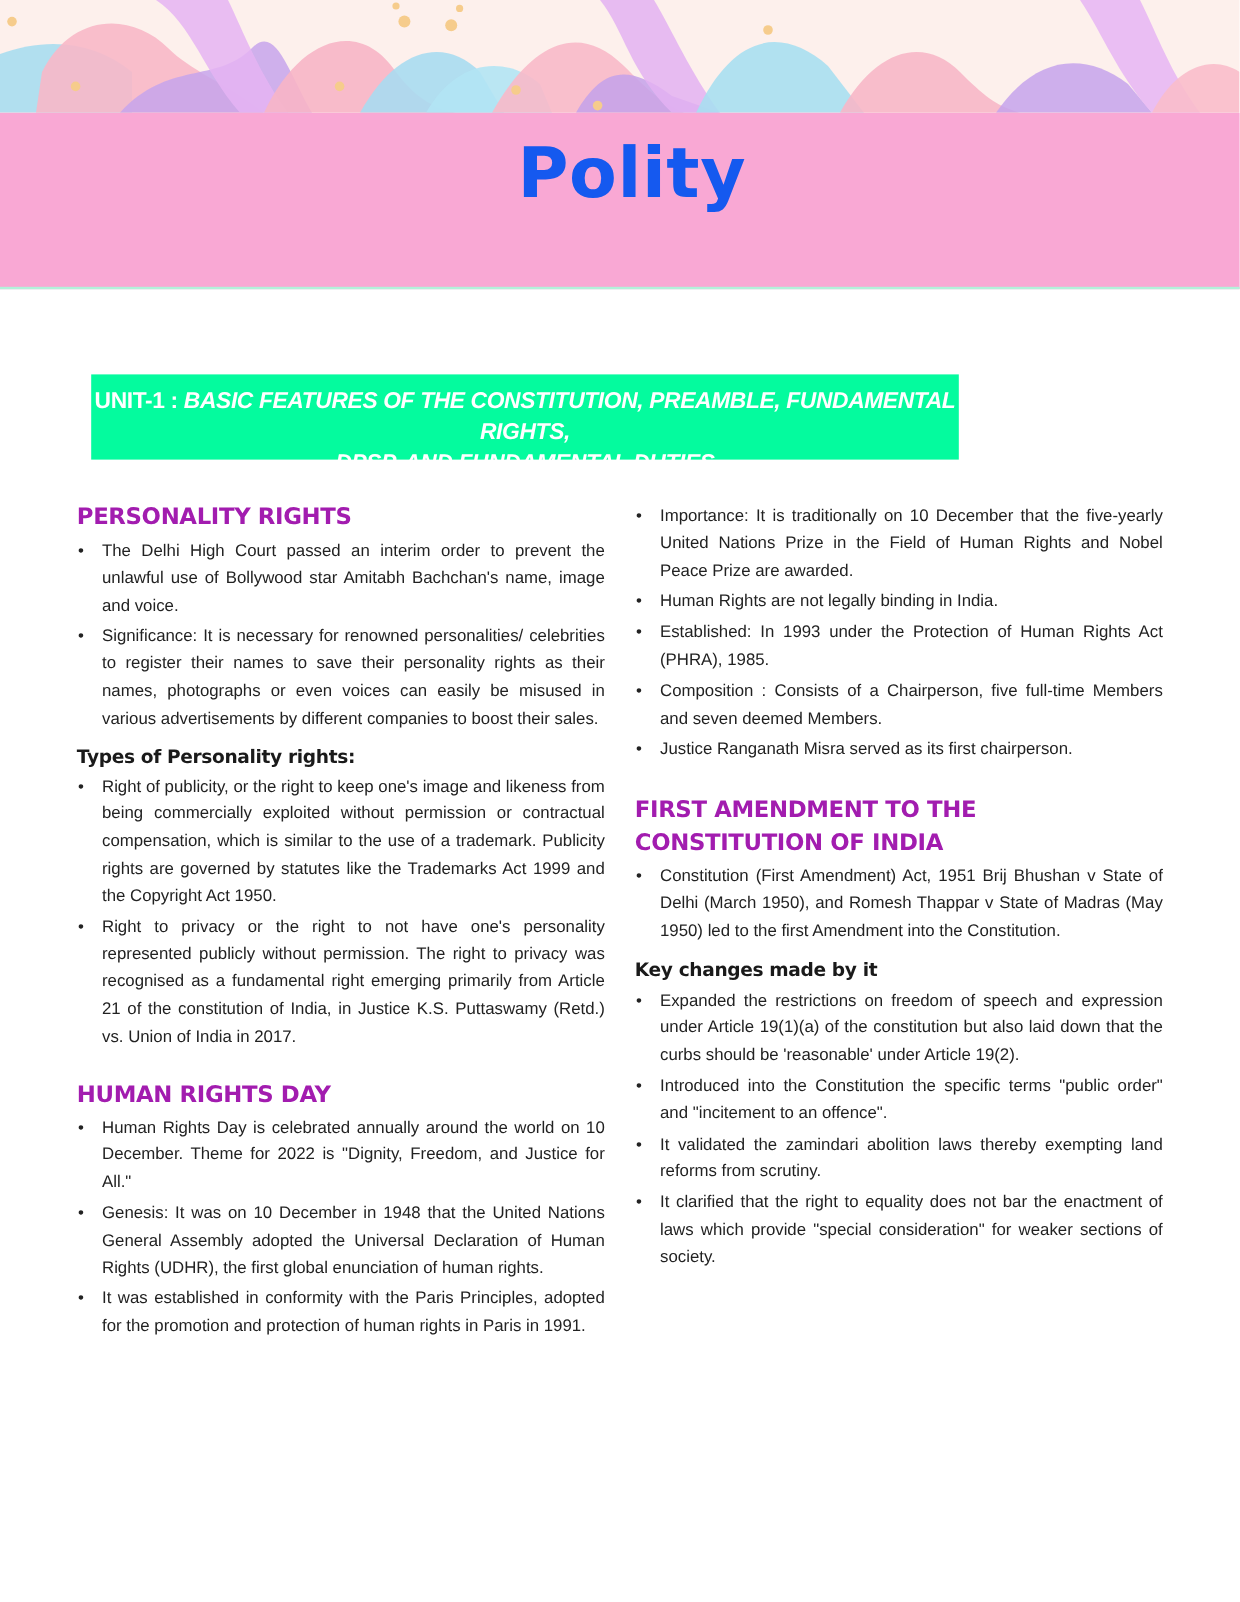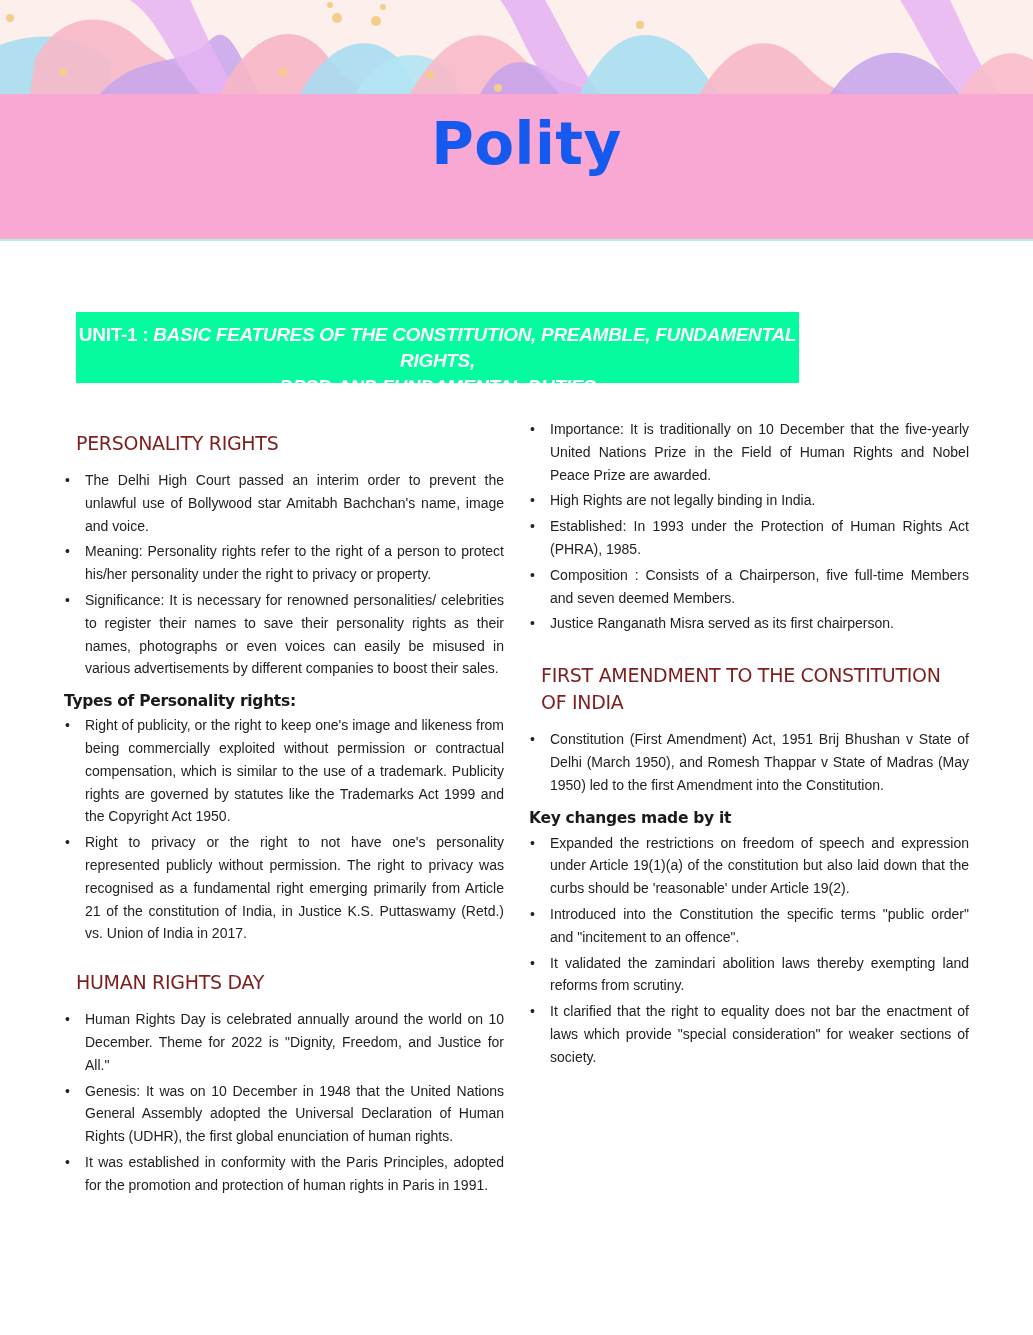--- a/index.html
+++ b/index.html
@@ -31,22 +31,22 @@
     color: #ffffff; text-align: center;
     font-family: "Liberation Sans", sans-serif; font-weight: bold;
     font-size: 19px; line-height: 26px; letter-spacing: -0.3px;
     box-sizing: border-box; padding-top: 10px; margin-left: 12px;
   }
   .unit-banner .italic { font-style: italic; }
   .col { position: absolute; width: 440px; }
   .col.left { left: 64px; top: 418px; }
   .col.right { left: 529px; top: 418px; }
   h2.section {
-    margin: 12px; font-family: "DejaVu Sans", sans-serif; font-weight: normal;
-    color: #7f1d1d; font-size: 19px; line-height: 27px; letter-spacing: -0.3px;
+    margin: 0; font-family: "DejaVu Sans", sans-serif; font-weight: bold;
+    color: #a21caf; font-size: 19px; line-height: 27px; letter-spacing: -0.3px;
   }
   h3.sub {
     margin: 0; font-family: "DejaVu Sans", sans-serif; font-weight: bold;
     color: #1a1a1a; font-size: 15.5px; line-height: 22px; letter-spacing: -0.3px;
   }
   ul.bul { list-style: none; margin: 0; padding: 0; }
   ul.bul li {
     position: relative; padding-left: 21px;
     font-size: 14px; line-height: 22.8px; text-align: justify;
     color: #222; margin-bottom: 3px;
@@ -95,40 +95,39 @@
 
 <div class="unit-banner">
   <div><span>UNIT-1 : </span><span class="italic">BASIC FEATURES OF THE CONSTITUTION, PREAMBLE, FUNDAMENTAL RIGHTS,</span></div>
   <div class="italic">DPSP, AND FUNDAMENTAL DUTIES</div>
 </div>
 
 <div class="col left">
   <h2 class="section">PERSONALITY RIGHTS</h2>
   <ul class="bul" style="margin-top:2px;">
     <li>The Delhi High Court passed an interim order to prevent the unlawful use of Bollywood star Amitabh Bachchan's name, image and voice.</li>
-    <li>Meaning: Personality rights refer to the right of a person to protect his/her personality under the right to privacy or property.</li>
     <li>Significance: It is necessary for renowned personalities/ celebrities to register their names to save their personality rights as their names, photographs or even voices can easily be misused in various advertisements by different companies to boost their sales.</li>
   </ul>
   <h3 class="sub" style="margin-top:10px;">Types of  Personality rights:</h3>
   <ul class="bul" style="margin-top:2px;">
     <li>Right of publicity, or the right to keep one's image and likeness from being commercially exploited without permission or contractual compensation, which is similar to the use of a trademark. Publicity rights are governed by statutes like the Trademarks Act 1999 and the Copyright Act 1950.</li>
     <li>Right to privacy or the right to not have one's personality represented publicly without permission.  The right to privacy was recognised as a fundamental right emerging primarily from Article 21 of the constitution of India, in Justice K.S. Puttaswamy (Retd.) vs. Union of India in 2017.</li>
   </ul>
   <h2 class="section" style="margin-top:24px;">HUMAN RIGHTS DAY</h2>
   <ul class="bul" style="margin-top:2px;">
     <li>Human Rights Day is celebrated annually around the world on 10 December. Theme for 2022 is "Dignity, Freedom, and Justice for All."</li>
     <li>Genesis: It was on 10 December in 1948 that the United Nations General Assembly adopted the Universal Declaration of Human Rights (UDHR), the first global enunciation of human rights.</li>
     <li>It was established in conformity with the Paris Principles, adopted for the promotion and protection of human rights in Paris in 1991.</li>
   </ul>
 </div>
 
 <div class="col right">
   <ul class="bul">
     <li>Importance:  It is traditionally on 10 December that the five-yearly United Nations Prize in the Field of Human Rights and Nobel Peace Prize are awarded.</li>
-    <li>High Rights are not legally binding in India.</li>
+    <li>Human Rights are not legally binding in India.</li>
   </ul>
   <ul class="bul" style="margin-top:3px;">
     <li>Established: In 1993 under the Protection of Human Rights Act (PHRA), 1985.</li>
     <li>Composition : Consists of a Chairperson, five full-time Members and seven deemed Members.</li>
     <li>Justice Ranganath Misra served as its first chairperson.</li>
   </ul>
   <h2 class="section" style="margin-top:27px; width:430px;">FIRST AMENDMENT TO THE CONSTITUTION OF INDIA</h2>
   <ul class="bul" style="margin-top:2px;">
     <li>Constitution (First Amendment) Act, 1951 Brij Bhushan v State of Delhi (March 1950), and Romesh Thappar v State of Madras (May 1950)  led to the first Amendment into the Constitution.</li>
   </ul>

